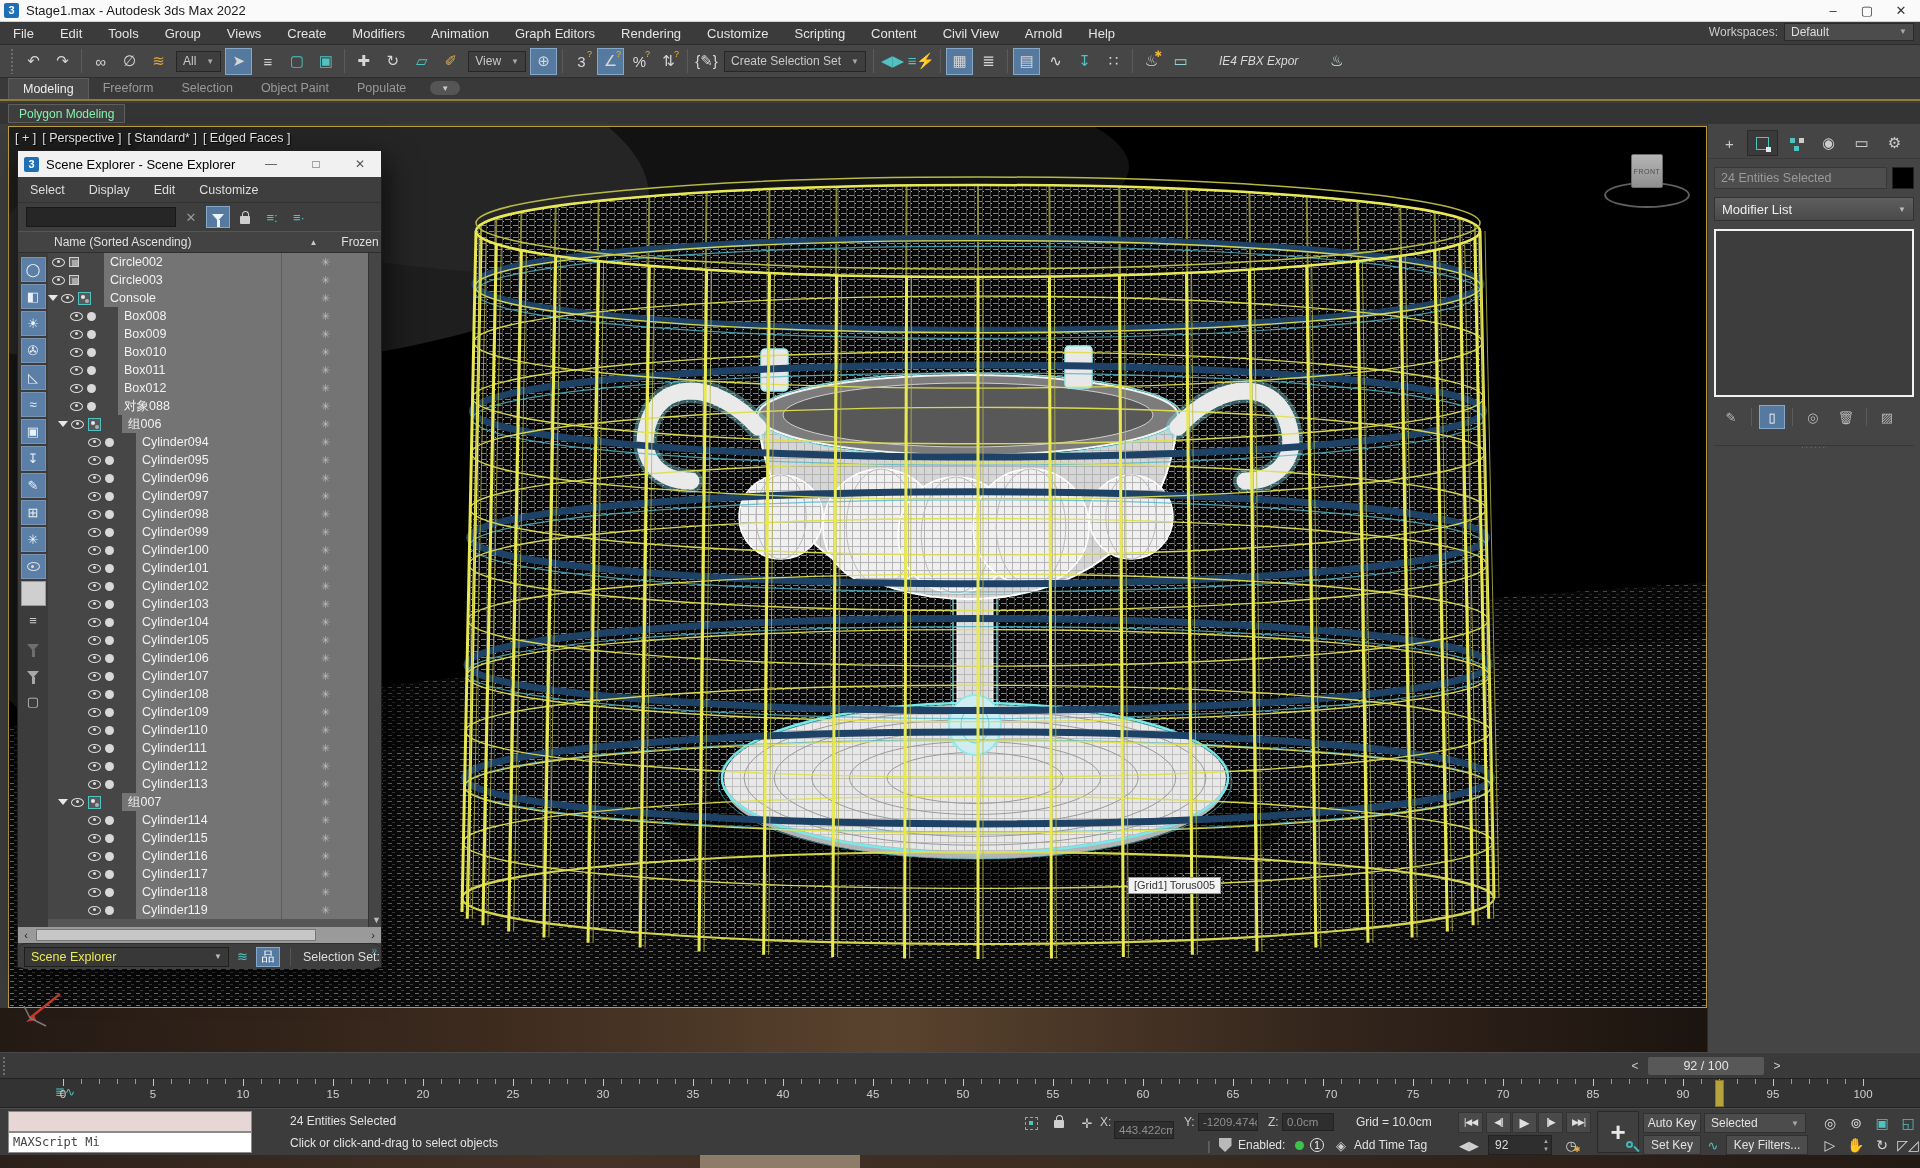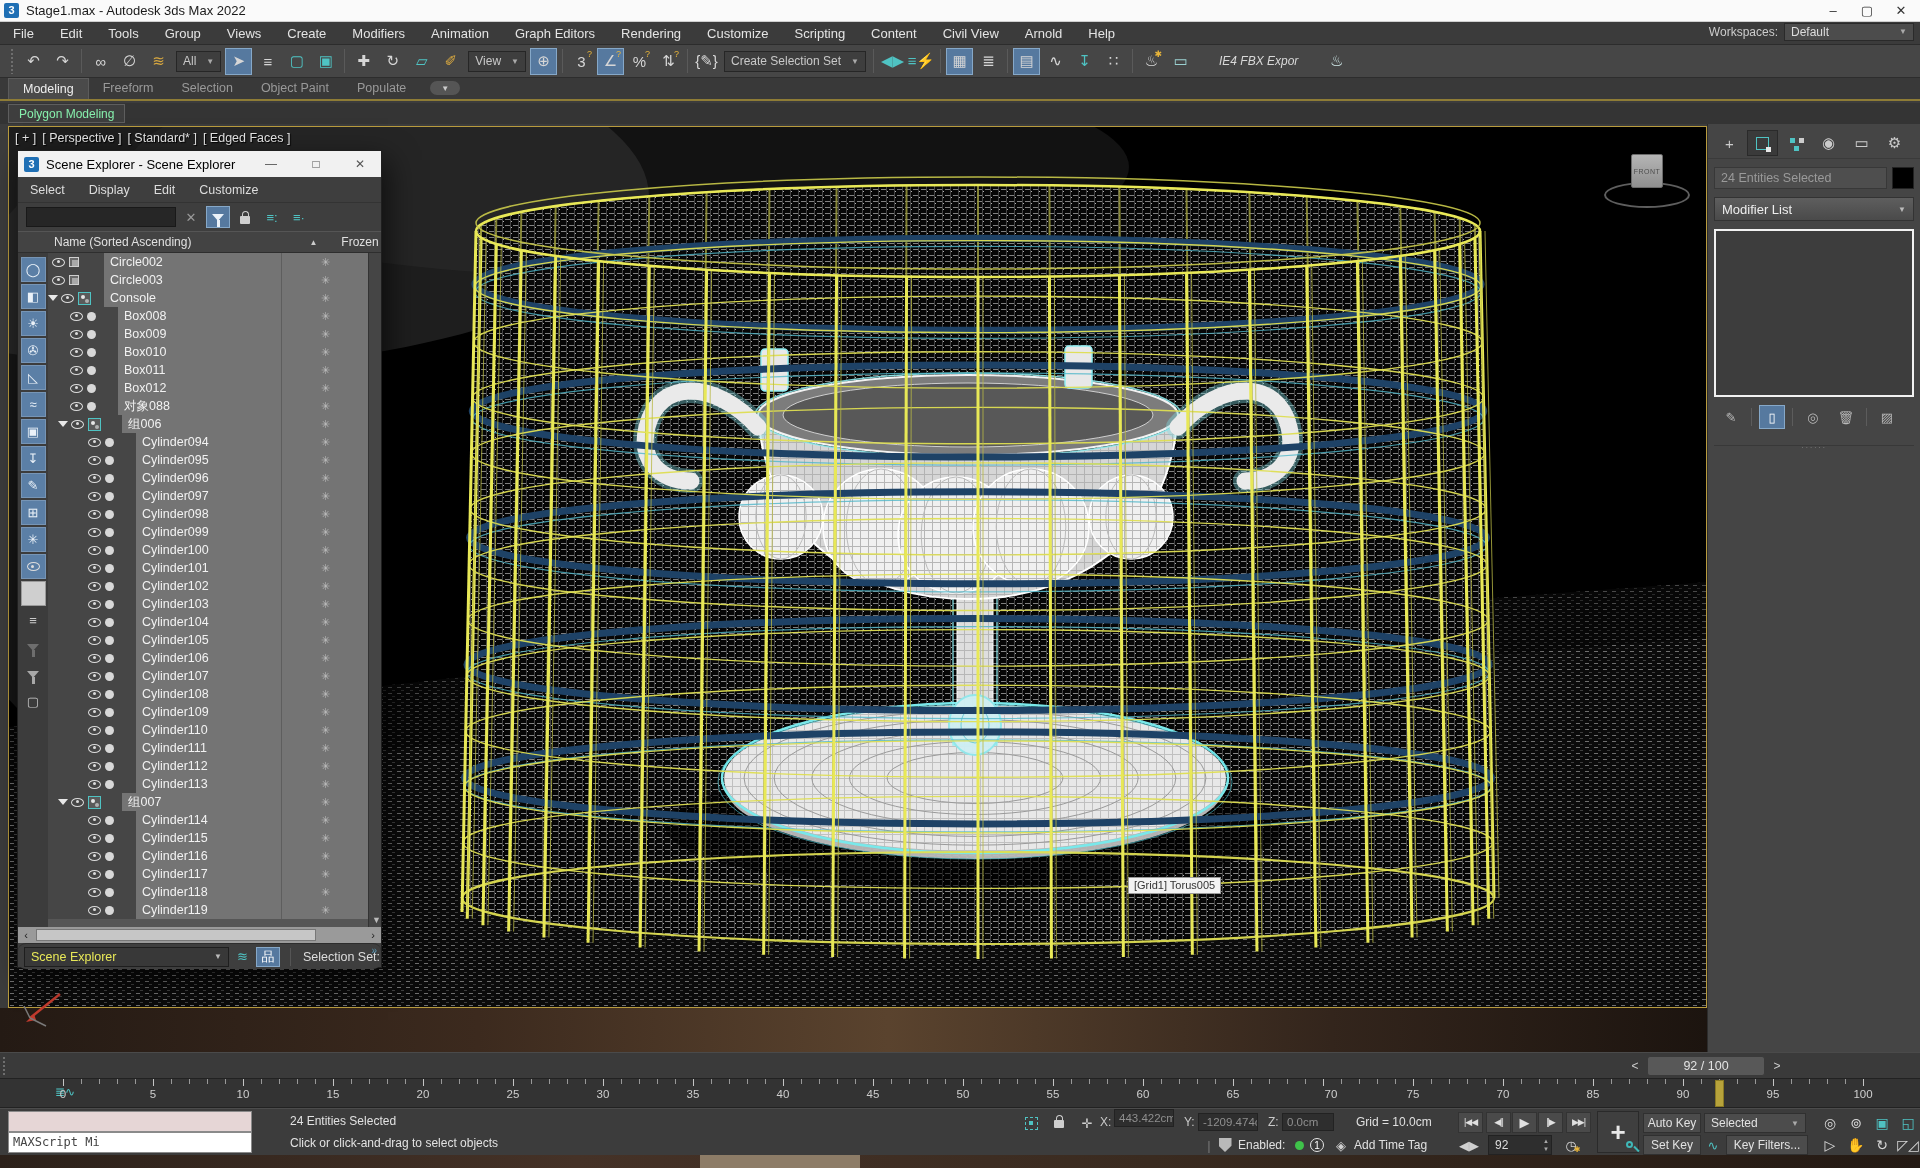--- a/index.html
+++ b/index.html
@@ -1069,21 +1069,21 @@
   <div id="st-prompt">Click or click-and-drag to select objects</div>
 
   <div class="st-ic" style="left:1020px;top:4px">
       <span class="dash-teal"></span>
     </div>
   <div class="st-ic" style="left:1048px;top:2px">
       <span class="mini-lock"></span>
     </div>
   <div class="st-ic" style="left:1076px;top:4px">✛</div>
   <span class="st-lab" style="left:1100px;top:6px">X:</span>
-  <div class="st-box" style="left:1114px;top:0;width:60px">443.422cm</div>
+  <div class="st-box" style="left:1114px;top:12px;width:60px">443.422cm</div>
   <span class="st-lab" style="left:1184px;top:6px">Y:</span>
   <div class="st-box" style="left:1198px;top:4px;width:60px">-1209.474c</div>
   <span class="st-lab" style="left:1268px;top:6px">Z:</span>
   <div class="st-box" style="left:1282px;top:4px;width:52px">0.0cm</div>
   <span class="st-lab" style="left:1356px;top:6px;color:#e0e0e0">Grid = 10.0cm</span>
 
   <div id="pb-holder">
       <div class="pb-btn" style="left: 1458px; top: 3px;">|◀◀</div>
       <div class="pb-btn" style="left: 1486px; top: 3px;">◀||</div>
       <div class="pb-btn" style="left: 1512px; top: 3px; font-size: 13px; letter-spacing: 0px;">▶</div>

